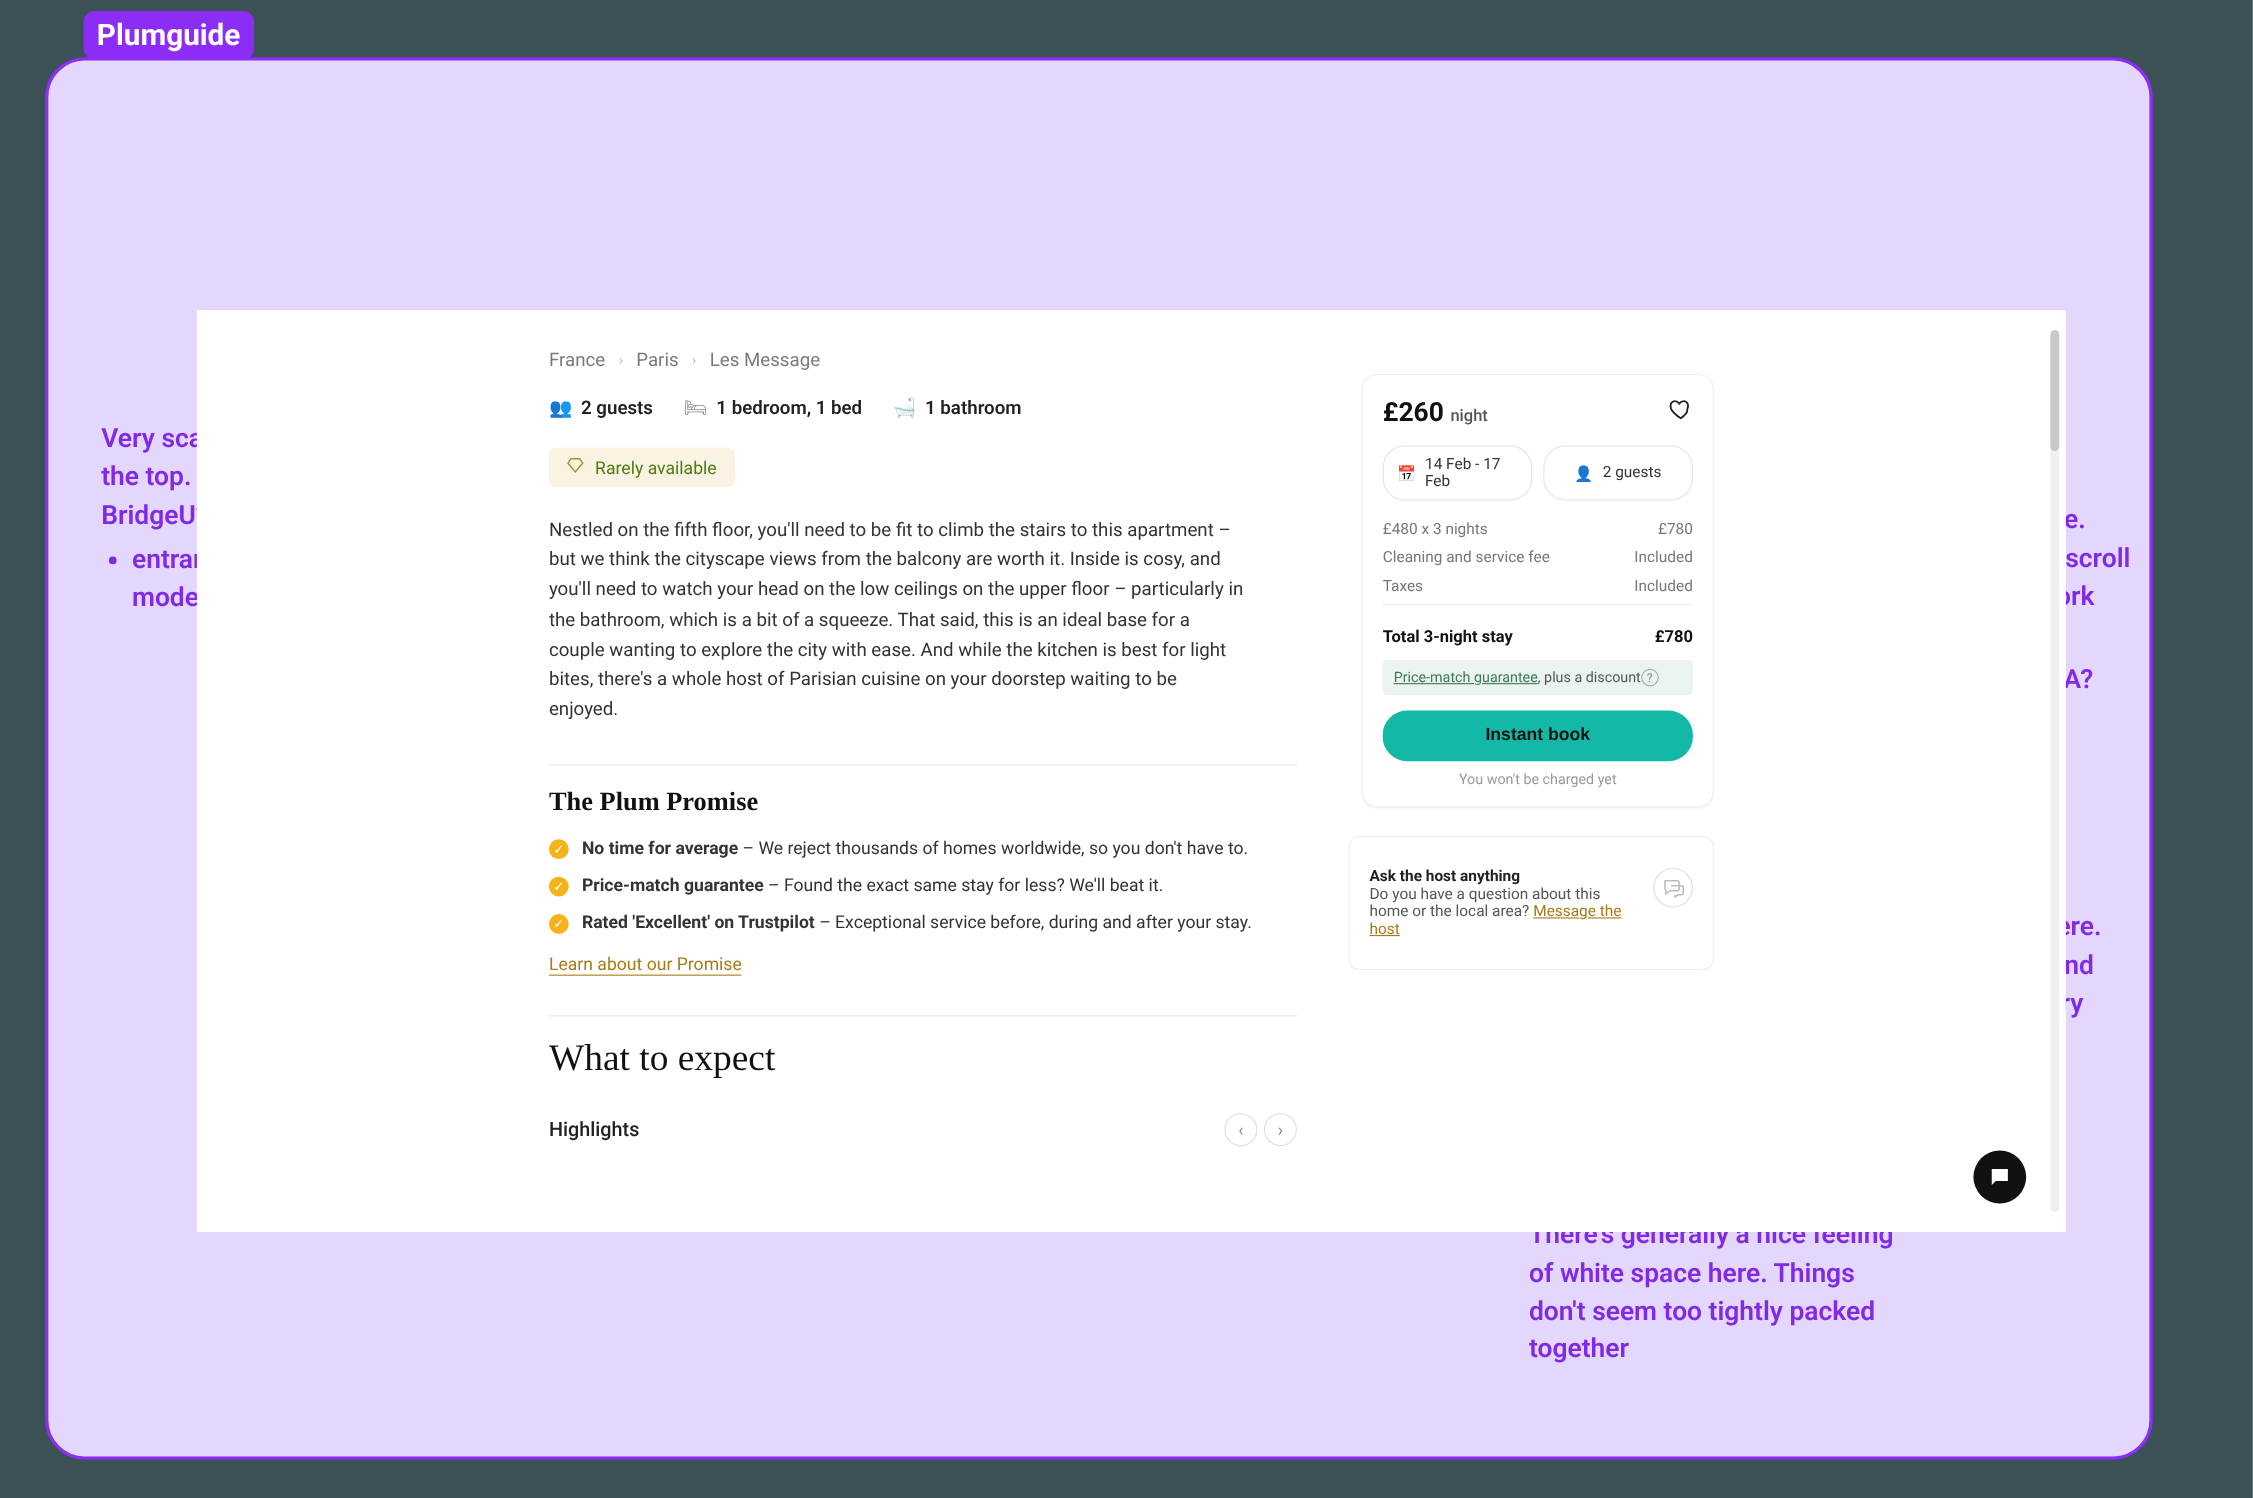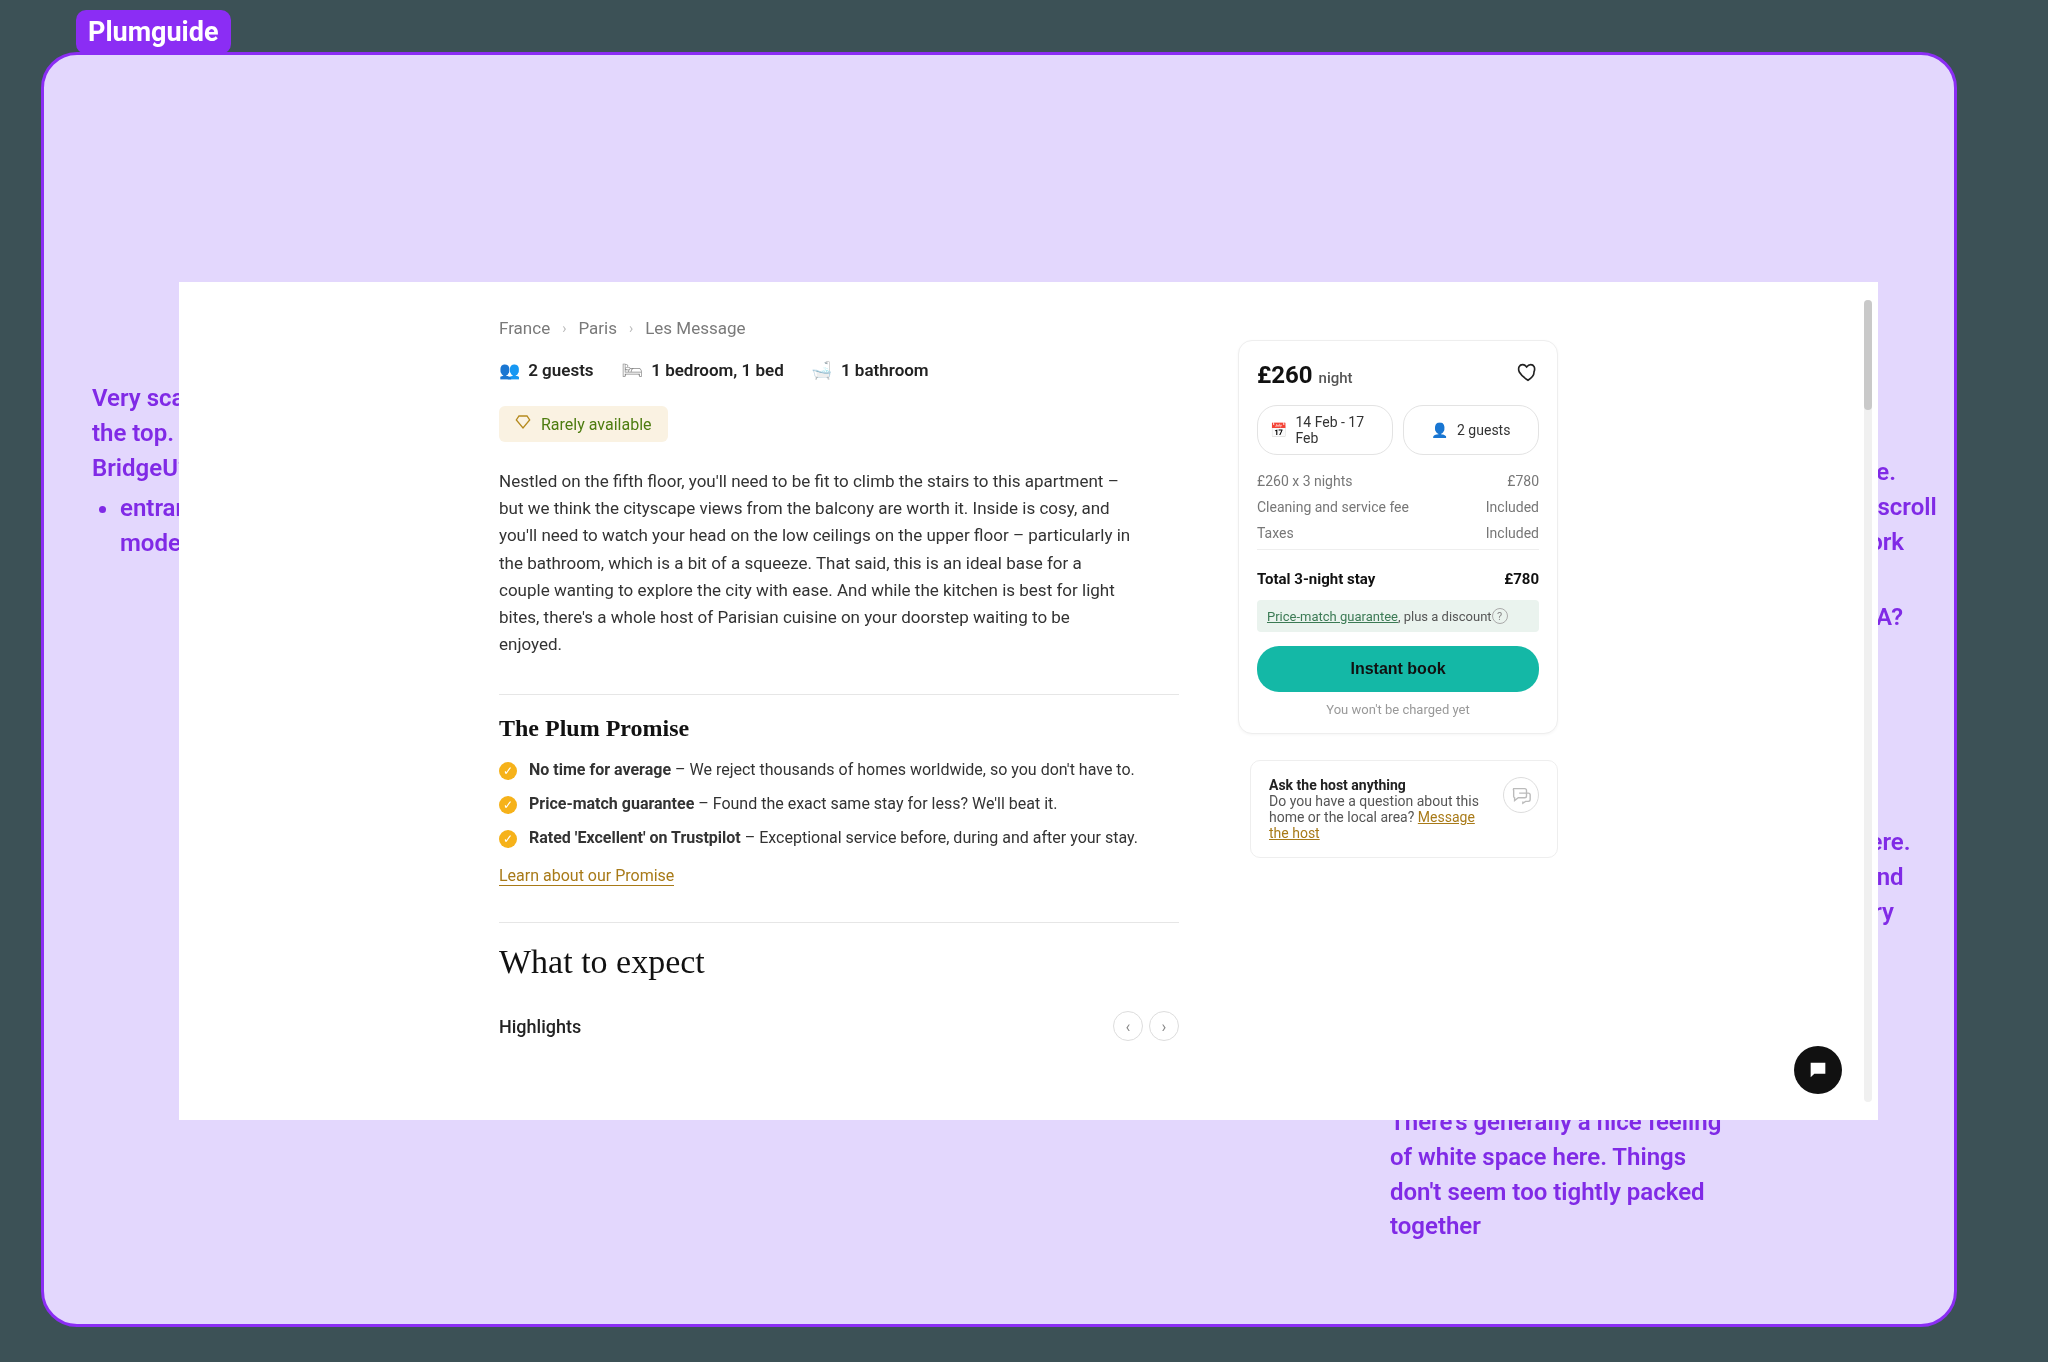--- a/index.html
+++ b/index.html
@@ -100,22 +100,22 @@
 
   .pmg { margin-top:12px; background:#eaf3ee; border-radius:4px; padding:8px 10px; font-size:13px; color:#555; display:flex; align-items:center; justify-content:flex-start; }
   .pmg .lnk { color:#3b7a54; text-decoration:underline; }
   .info { width:16px; height:16px; border:1px solid #aaa; border-radius:50%; display:inline-flex; align-items:center; justify-content:center; font-size:11px; color:#888; }
 
   .cta { margin-top:14px; width:100%; background:#14b8a6; border:none; border-radius:22px; padding:14px 0; text-align:center; font-size:16px; font-weight:600; color:#111; cursor:pointer; }
   .disclaimer { text-align:center; font-size:13px; color:#999; margin-top:10px; }
 
   .ask {
     position:absolute; right:320px; top:478px;
-    width:308px; border:1px solid #eee; border-radius:10px;
-    padding:16px 18px; display:flex; justify-content:flex-start; gap:12px;
+    width:332px; border:1px solid #eee; border-radius:10px;
+    padding:28px 18px; display:flex; justify-content:flex-start; gap:12px;
   }
   .ask .txt { font-size:14px; color:#555; }
   .ask .ttl { font-weight:700; color:#222; }
   .ask a { color:#a87a18; text-decoration:underline; }
   .ask .bubble { width:36px; height:36px; border:1px solid #ddd; border-radius:50%; display:flex; align-items:center; justify-content:center; color:#bbb; flex:none; }
 
   .scrollbar { position:absolute; right:6px; top:18px; bottom:18px; width:8px; background:#f0f0f0; border-radius:4px; }
   .scrollbar .th { position:absolute; left:0; right:0; top:0; height:110px; background:#c9c9c9; border-radius:4px; }
 
   .fab {
@@ -278,21 +278,21 @@
           <span>14 Feb - 17 Feb</span>
         </div>
         <div class="pill">
           <span class="ico">👤</span>
           <span>2 guests</span>
         </div>
       </div>
 
       <div class="lines">
         <div class="line">
-            <span>£260 x 3 nights</span>
+            <span>£480 x 3 nights</span>
             <span class="v">£780</span>
           </div>
         <div class="line">
             <span>Cleaning and service fee</span>
             <span class="v">Included</span>
           </div>
         <div class="line">
             <span>Taxes</span>
             <span class="v">Included</span>
           </div>

